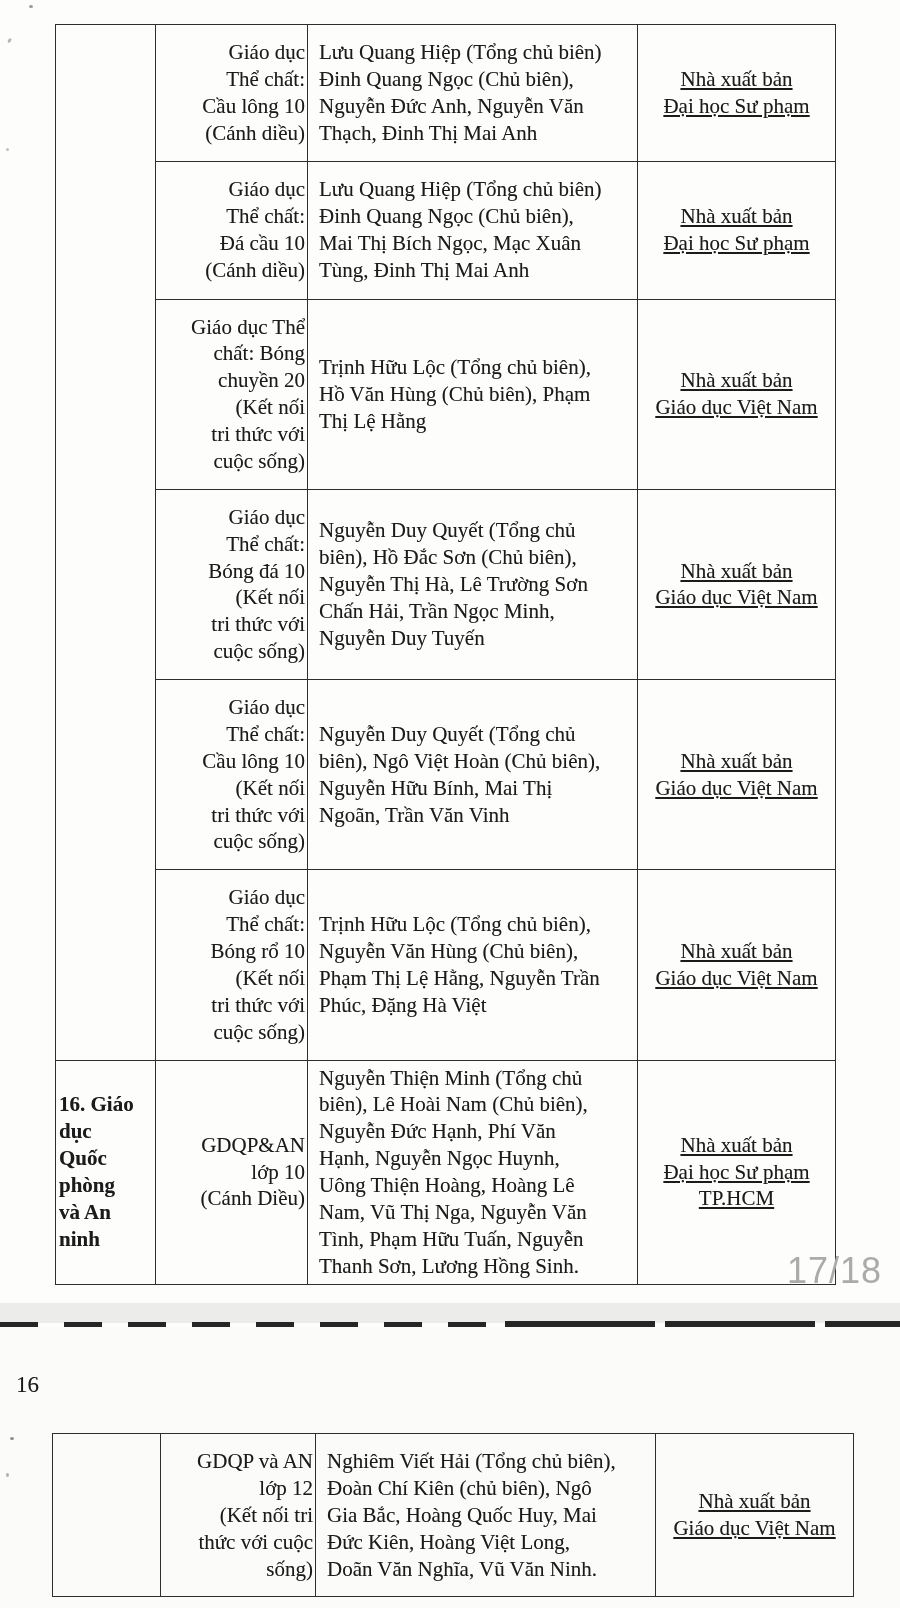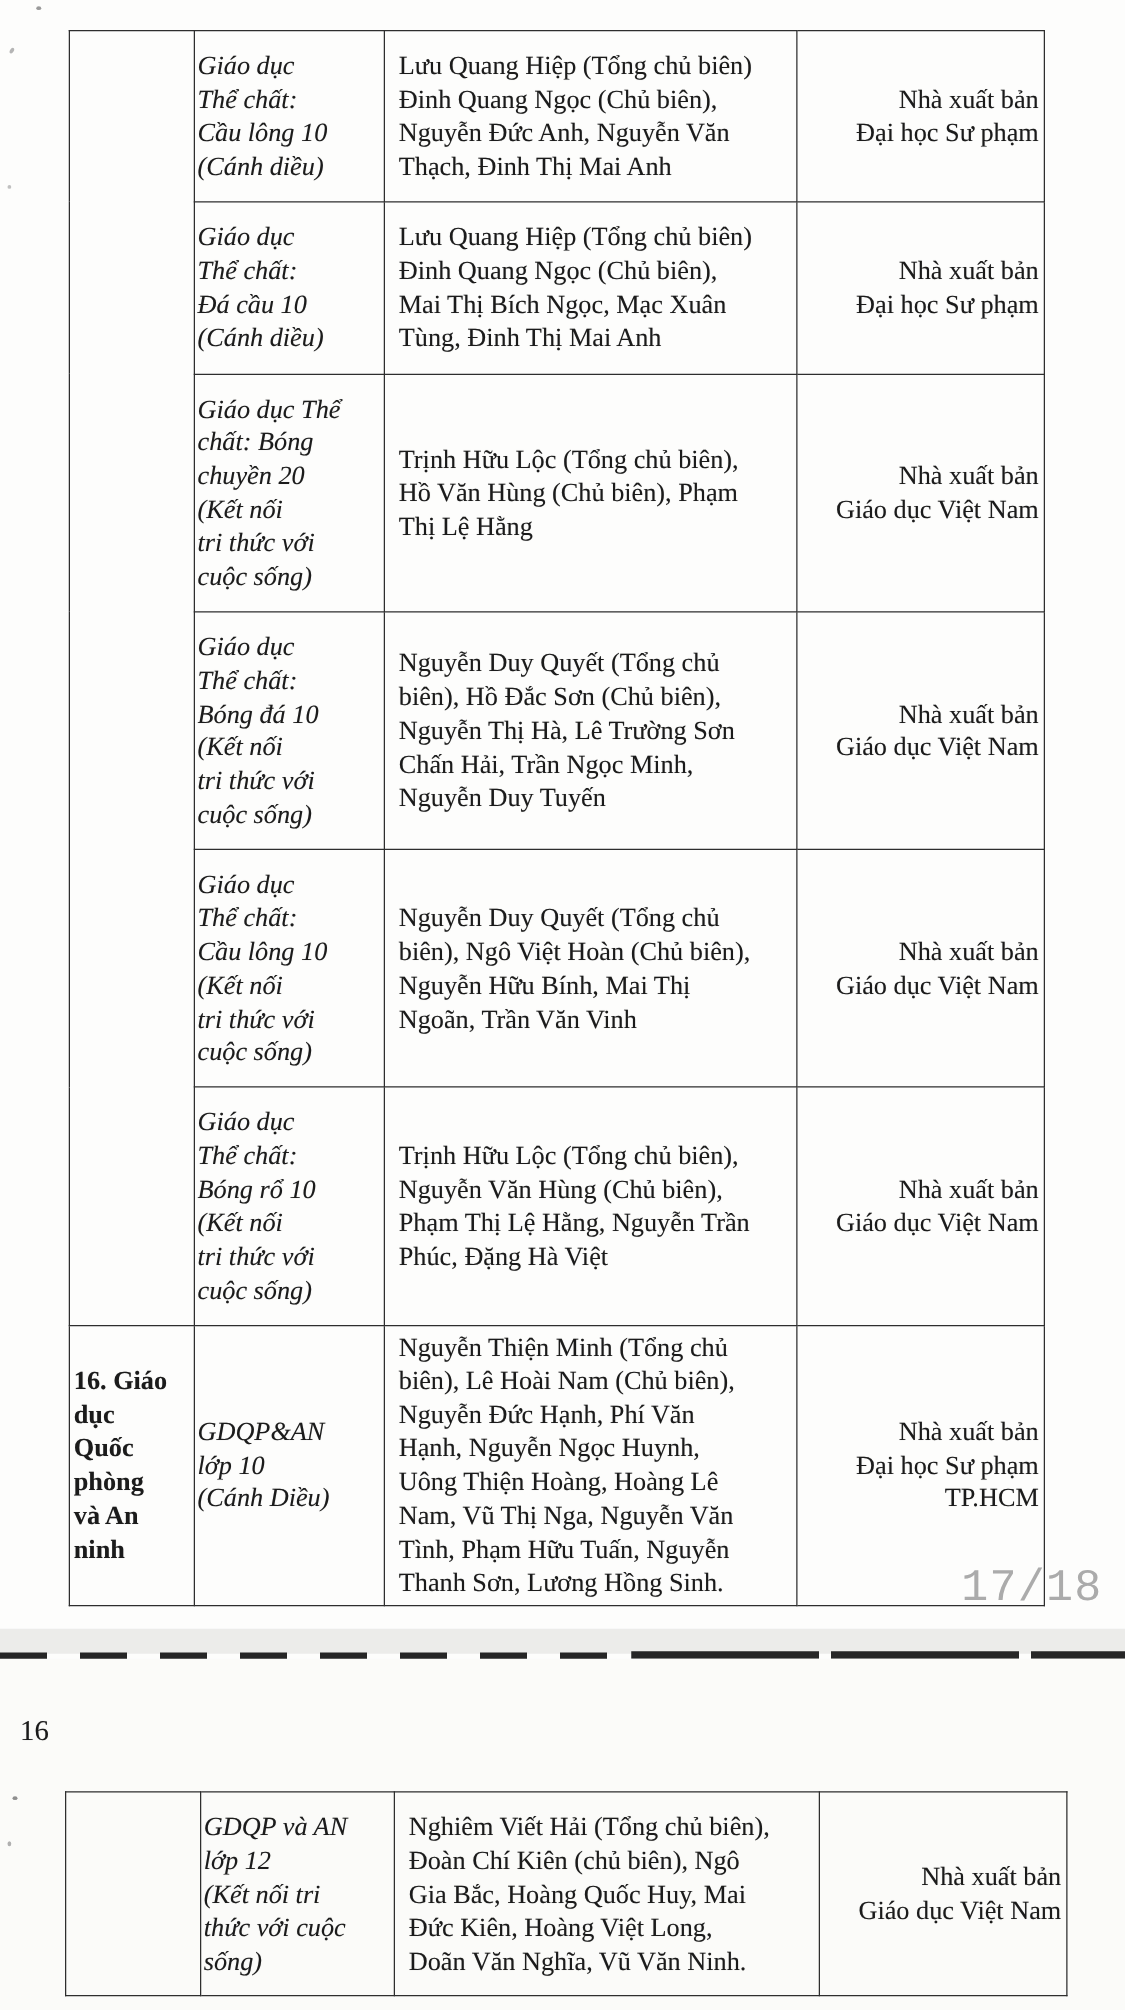--- a/index.html
+++ b/index.html
@@ -45,32 +45,32 @@
     line-height:1.28;
     text-shadow:0 0 0.6px rgba(25,25,25,0.35);
     overflow:visible;
   }
   .doc-top{left:55px;top:24px;width:780px;}
   .doc-bottom{left:52px;top:1433px;width:801px;}
   .subject-cell{
     font-weight:bold;white-space:pre-line;padding:2px 3px;
   }
   .title-cell{
-    text-align:left;white-space:pre-line;padding:14px 2px;font-style:italic;
+    text-align:right;white-space:pre-line;padding:14px 2px;
   }
   .authors-cell{
     text-align:left;white-space:pre-line;padding:4px 6px 4px 11px;margin-top:28px;
   }
   .pub-cell{
-    text-align:right;white-space:pre-line;padding:2px 4px;
+    text-align:center;white-space:pre-line;padding:2px 4px;text-decoration:underline;
   }
   
   .page-indicator{
     position:absolute;top:1250px;right:18px;
-    font-family:Liberation Mono, monospace;
+    font-family:Liberation Sans, sans-serif;
     font-size:36px;color:#ababab;letter-spacing:1px;
   }
   
   .scan-page-number{
     position:absolute;top:1372px;left:16px;width:886px;
     font-size:23px;color:#1a1a1a;
     text-shadow:0 0 0.6px rgba(25,25,25,0.35);
   }
   
   .speck{position:absolute;background:#9a9a9a;border-radius:50%;}

